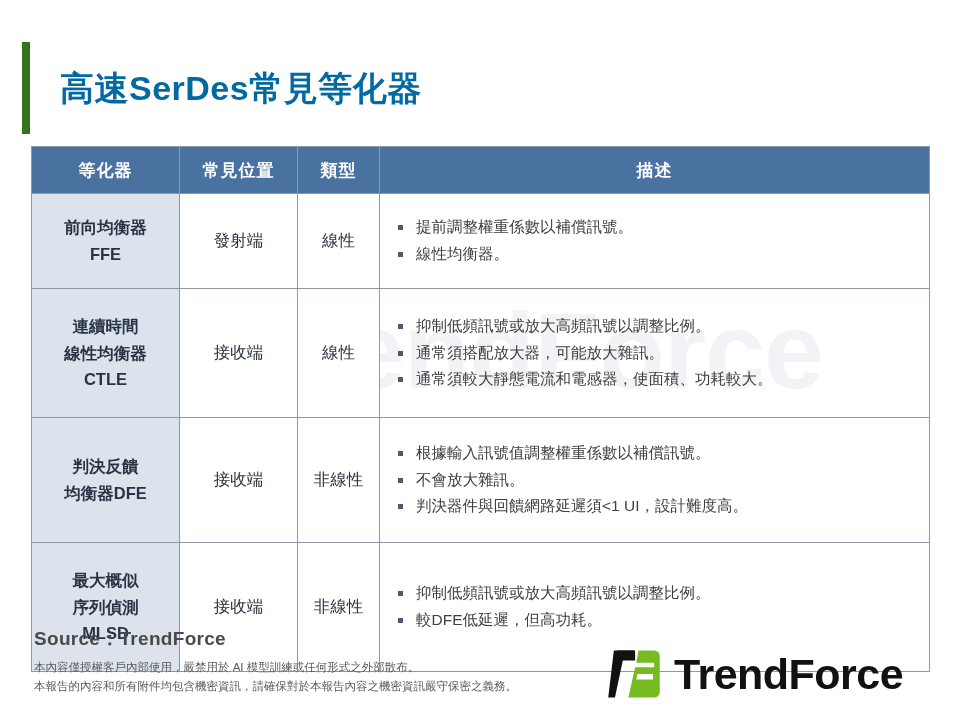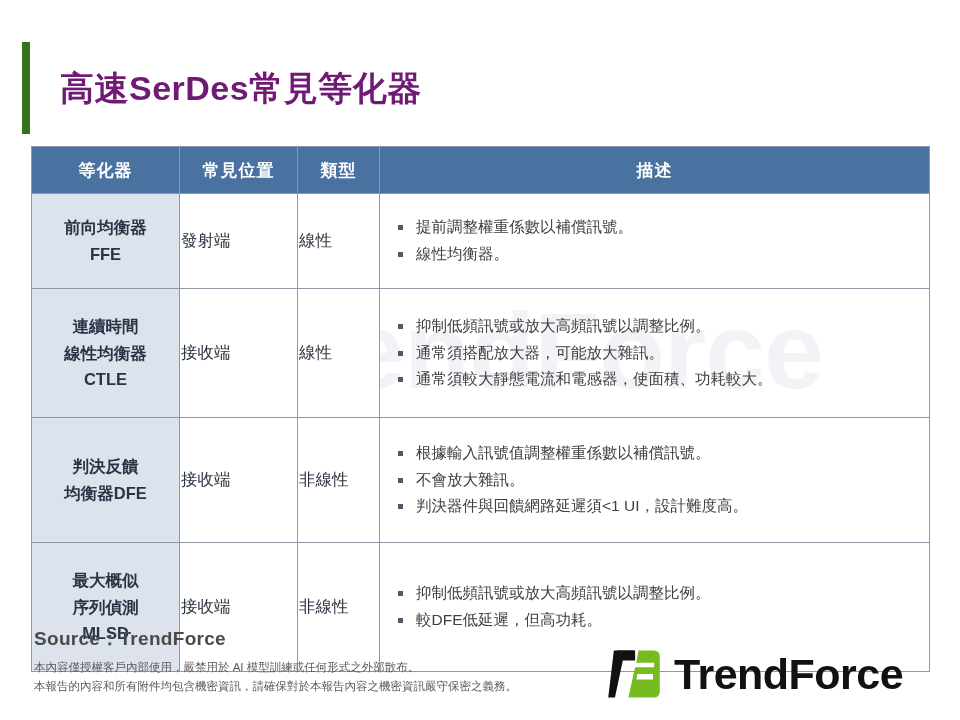--- a/index.html
+++ b/index.html
@@ -56,21 +56,21 @@
   }
   .title-bar {
     width: 8px;
     background: #33741c;
     margin-right: 30px;
     height: 92px;
   }
   .page-title {
     font-size: 34px;
     font-weight: bold;
-    color: #701a75;
+    color: #0369a1;
     line-height: 92px;
     letter-spacing: 0.5px;
     white-space: nowrap;
   }
 
   
   .table-wrap {
     position: absolute;
     left: 31px;
     top: 146px;
@@ -106,21 +106,21 @@
     background: #dce3ec;
     text-align: center;
     font-size: 16.5px;
     font-weight: bold;
     color: #283445;
     line-height: 1.62;
     padding: 6px 4px;
   }
   td.cell-pos, td.cell-type {
     background: #ffffff;
-    text-align: left;
+    text-align: center;
     font-size: 16.5px;
     color: #2b3340;
     font-weight: normal;
   }
   td.cell-desc {
     background: transparent;
     padding: 8px 10px 8px 16px;
     font-size: 15.5px;
     color: #404040;
   }

